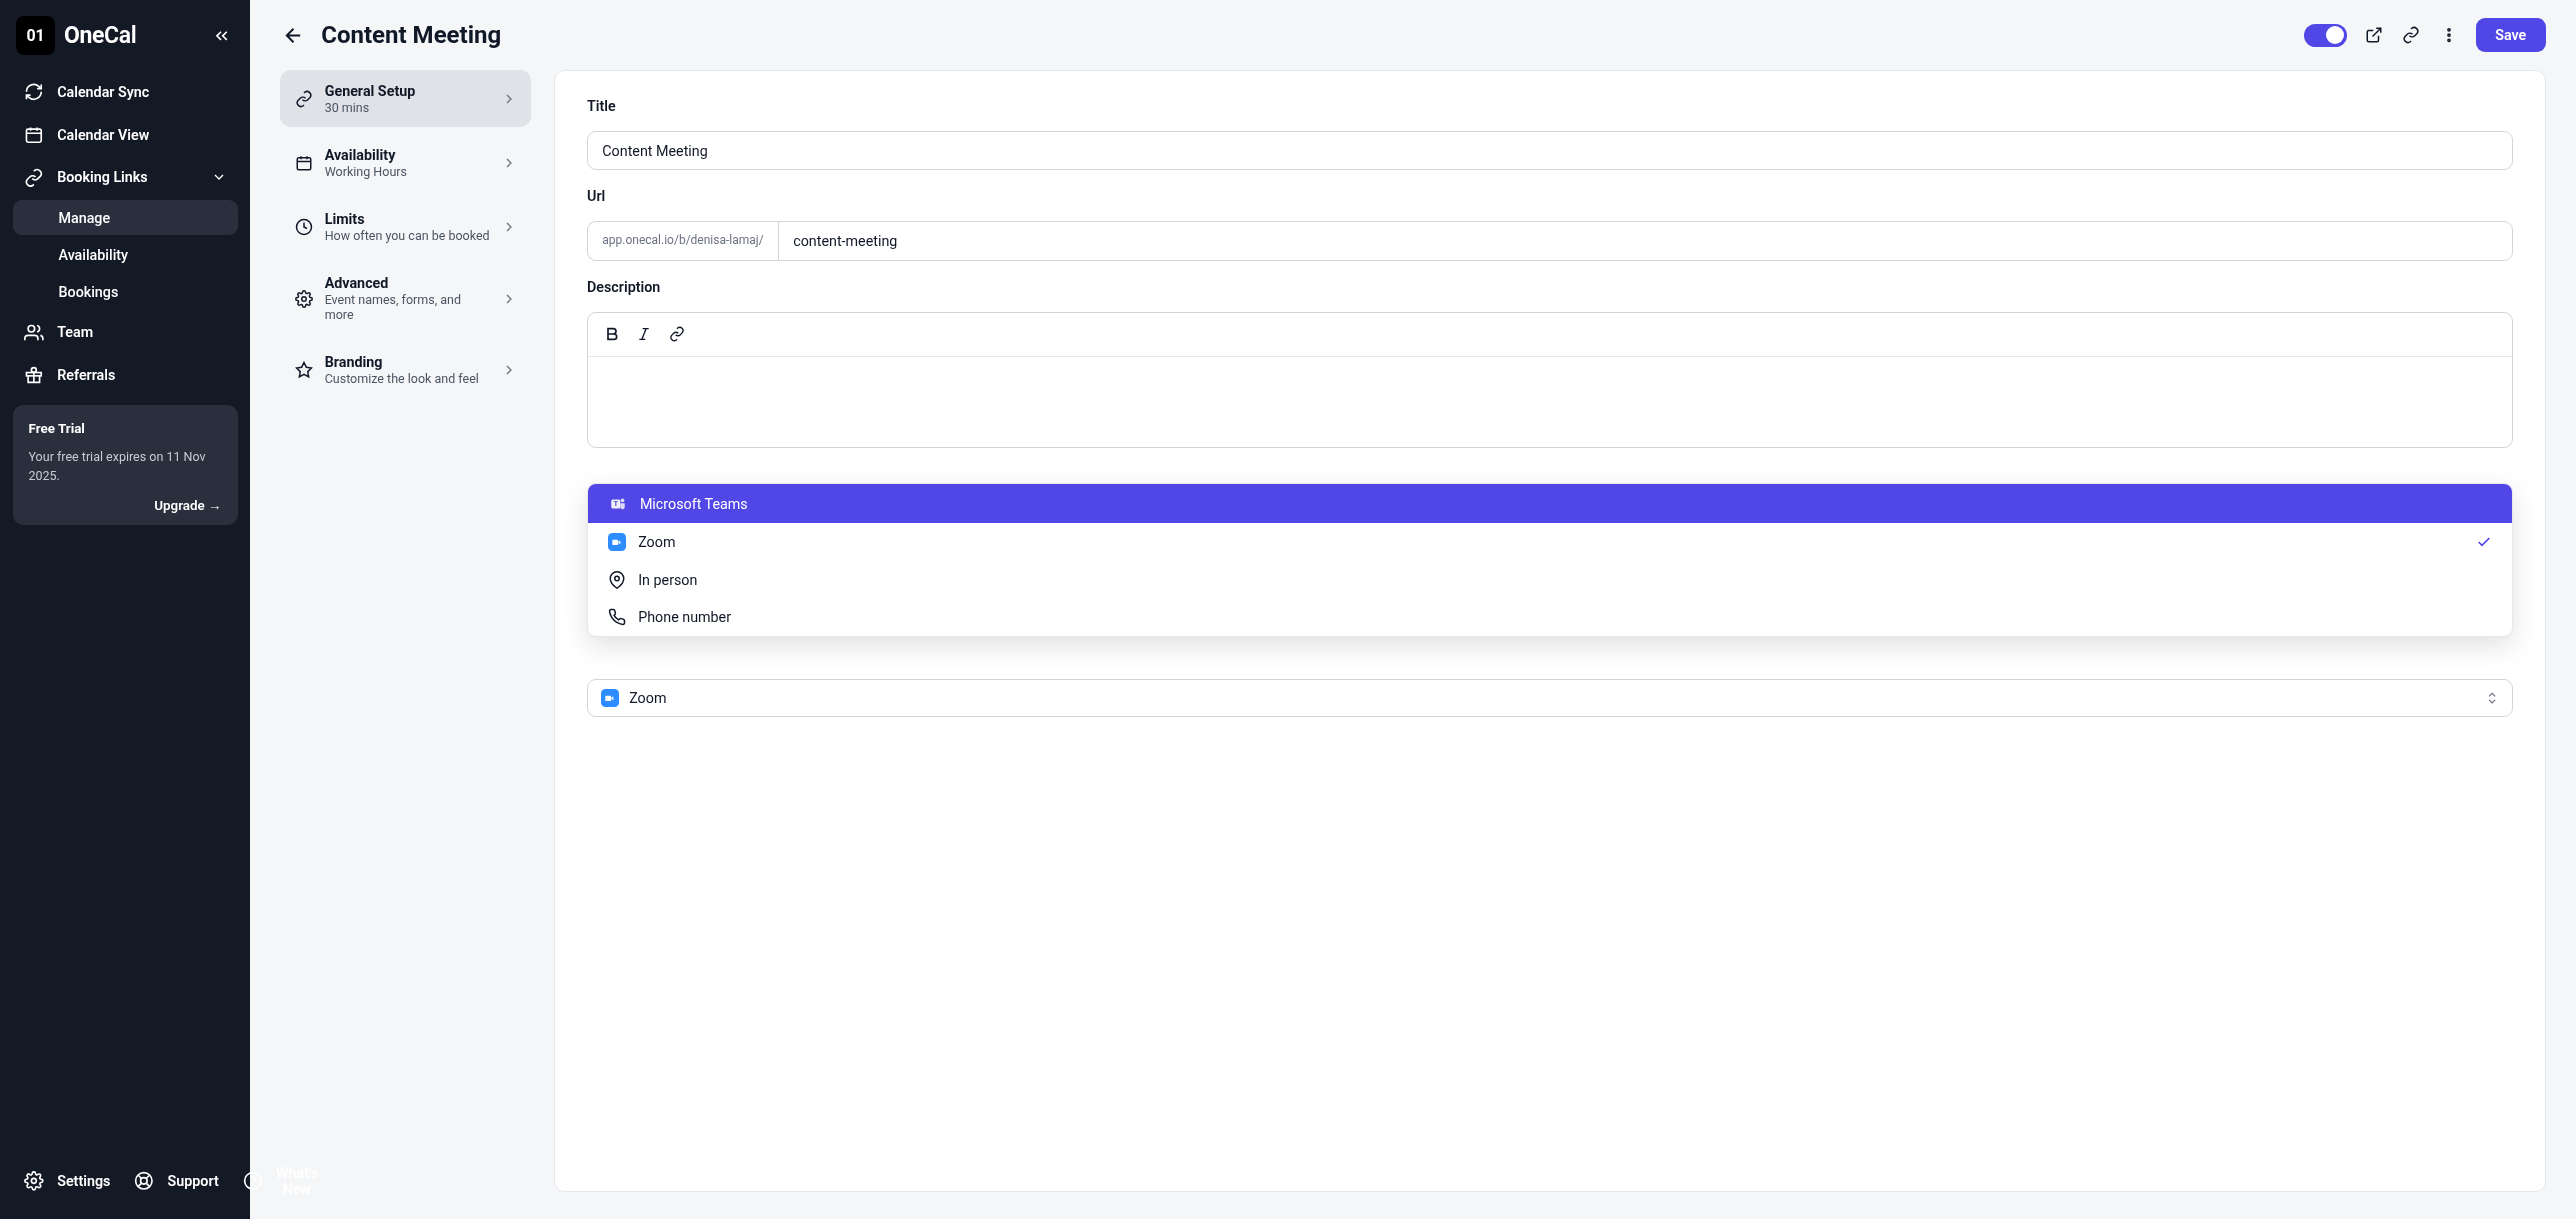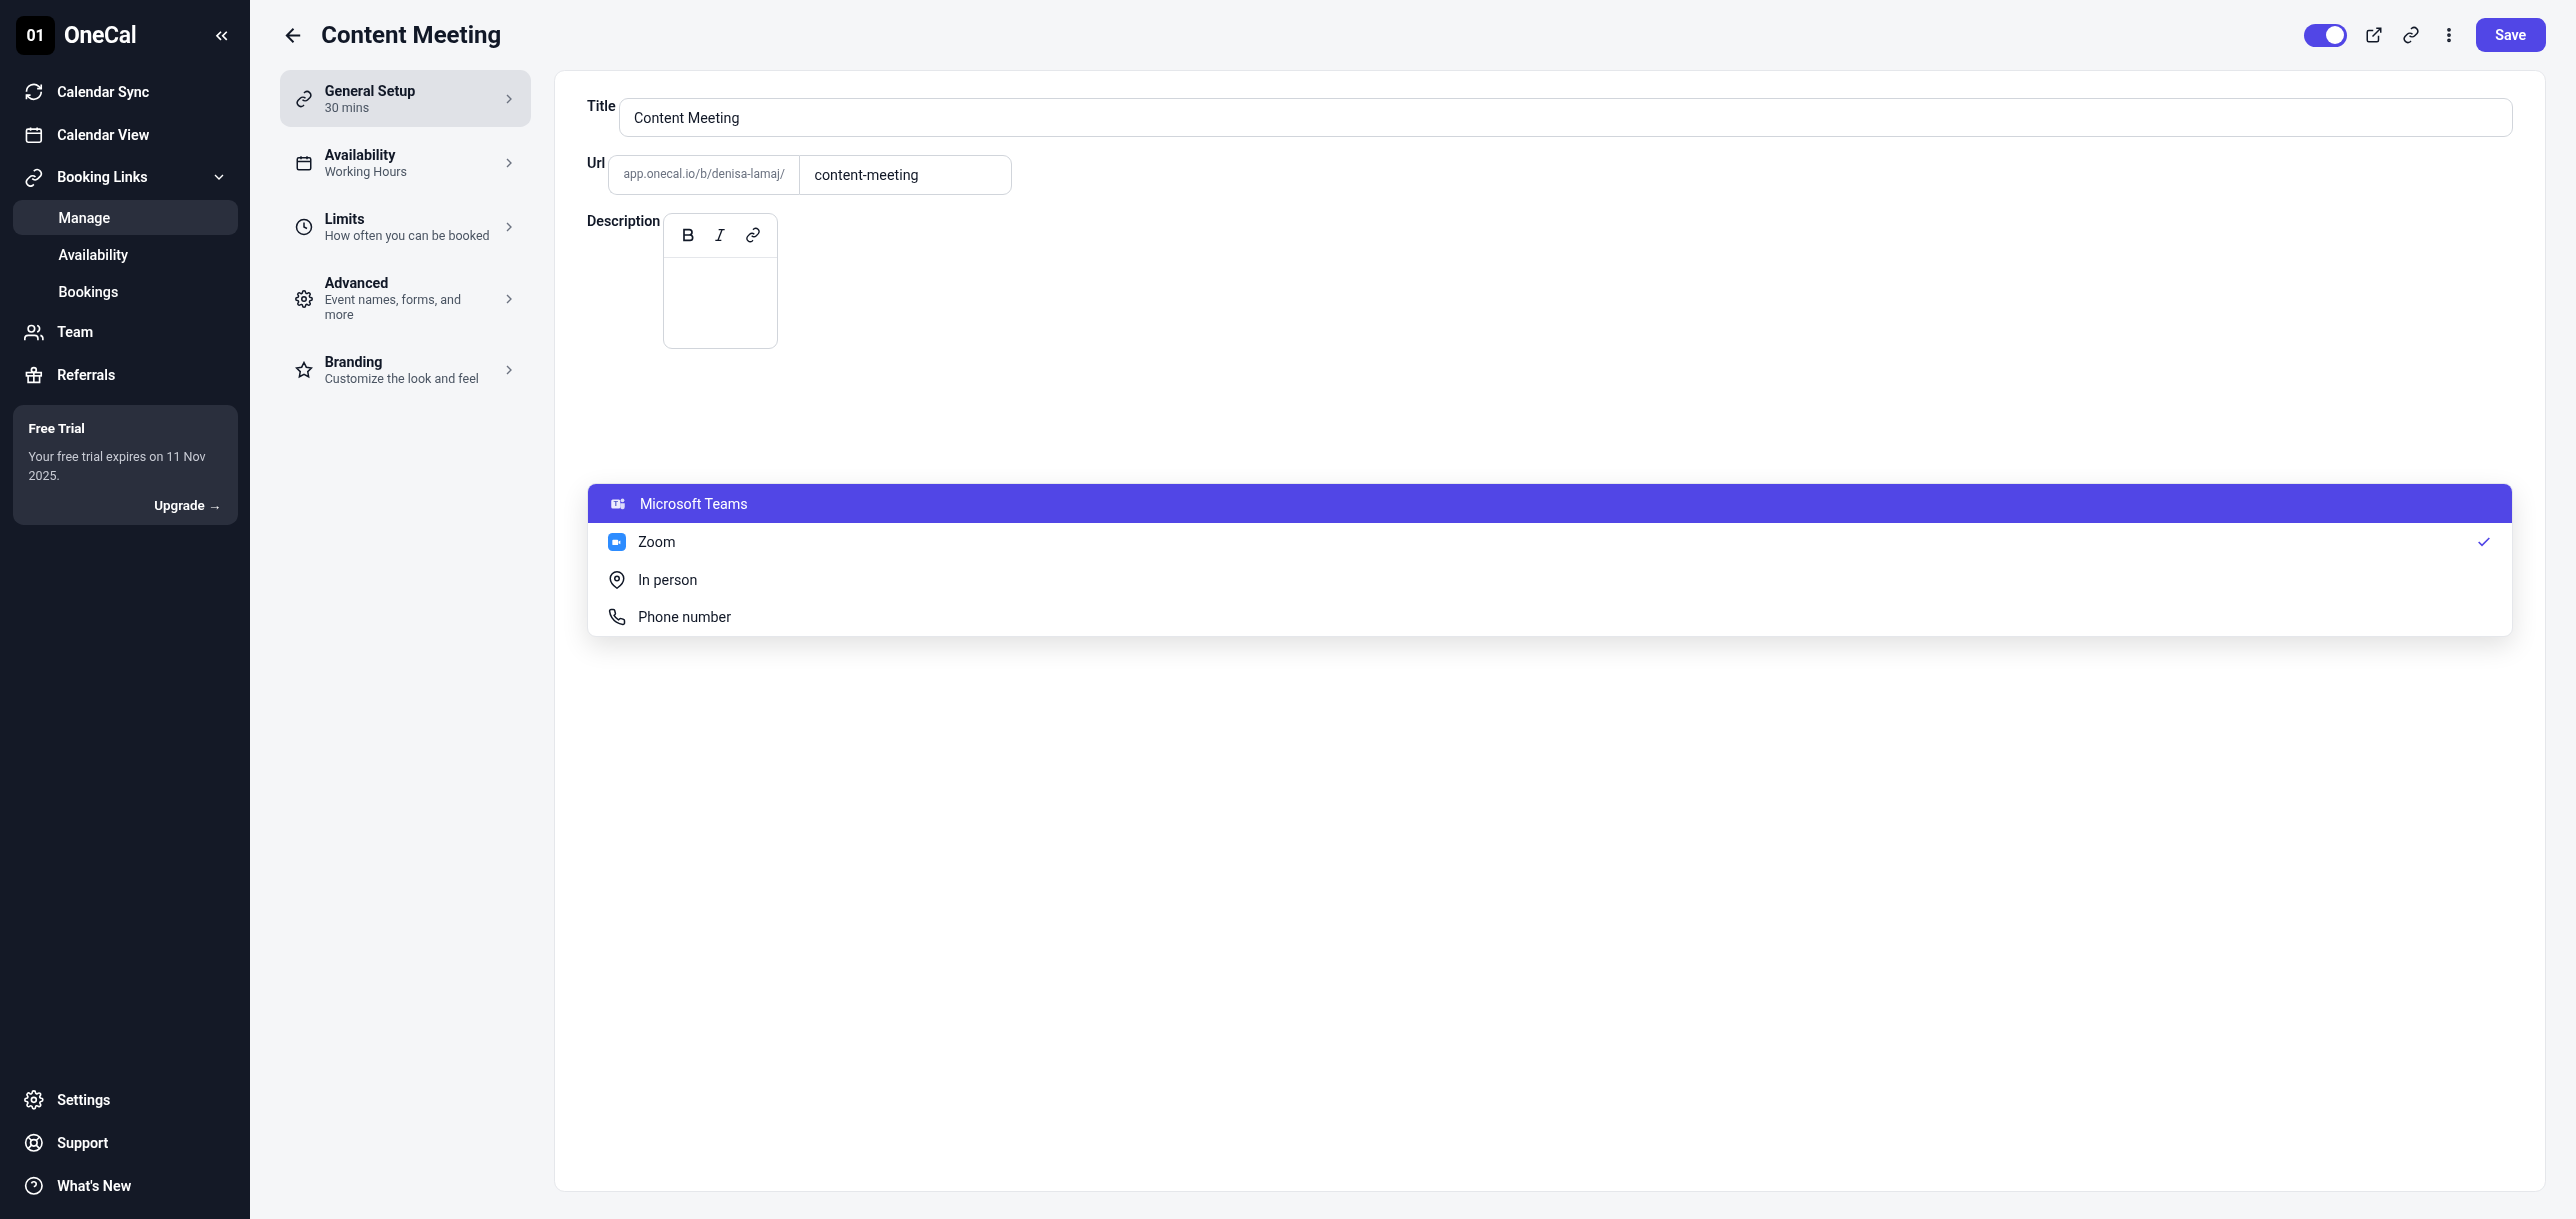--- a/index.html
+++ b/index.html
@@ -118,21 +118,21 @@
       display: block;
       text-align: right;
       margin-top: 12.5px;
       font-size: 13.4px;
       font-weight: 600;
       cursor: pointer;
     }
     .sidebar-bottom {
       margin-top: auto;
       display: flex;
-      flex-direction: column;
+      flex-direction: row;
       gap: 1.8px;
       text-align: center;
     }
     .main {
       flex: 1;
       display: flex;
       flex-direction: column;
       overflow: hidden;
     }
     .topbar {
@@ -255,21 +255,22 @@
       border-radius: 10.7px;
       padding: 27px 32px;
       display: flex;
       flex-direction: column;
       gap: 18px;
       overflow-y: auto;
       position: relative;
     }
     .form-group {
       display: flex;
-      gap: 3px;
+      flex-direction: column;
+      gap: 17px;
     }
     .form-label {
       font-size: 14.3px;
       font-weight: 600;
       color: #111827;
     }
     .text-input {
       border: 0.9px solid #d1d5db;
       border-radius: 9px;
       padding: 10.7px 14.3px;

